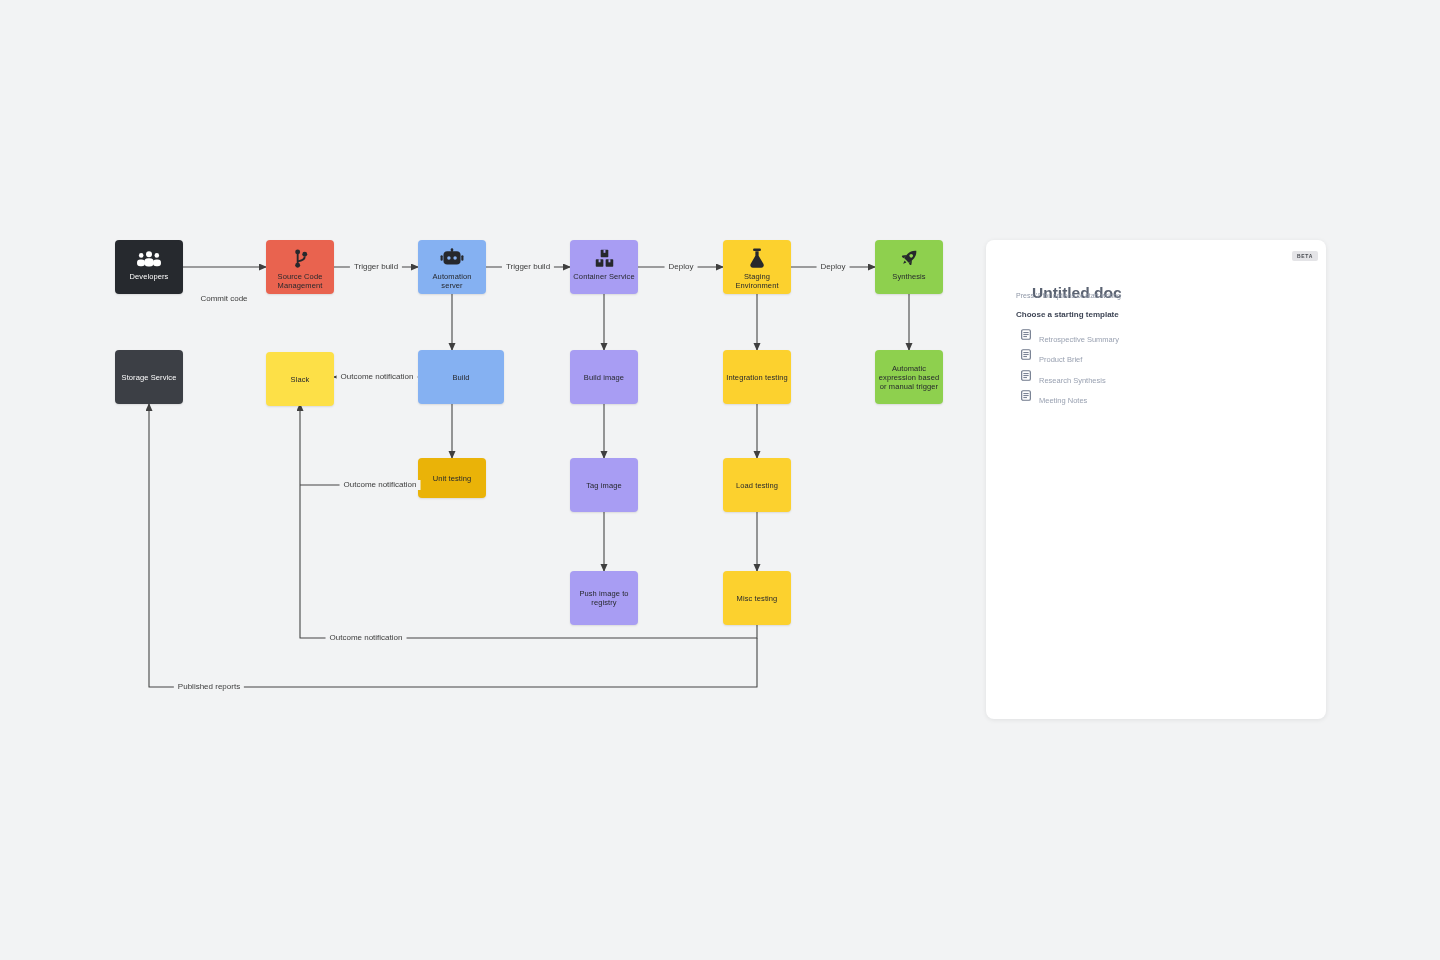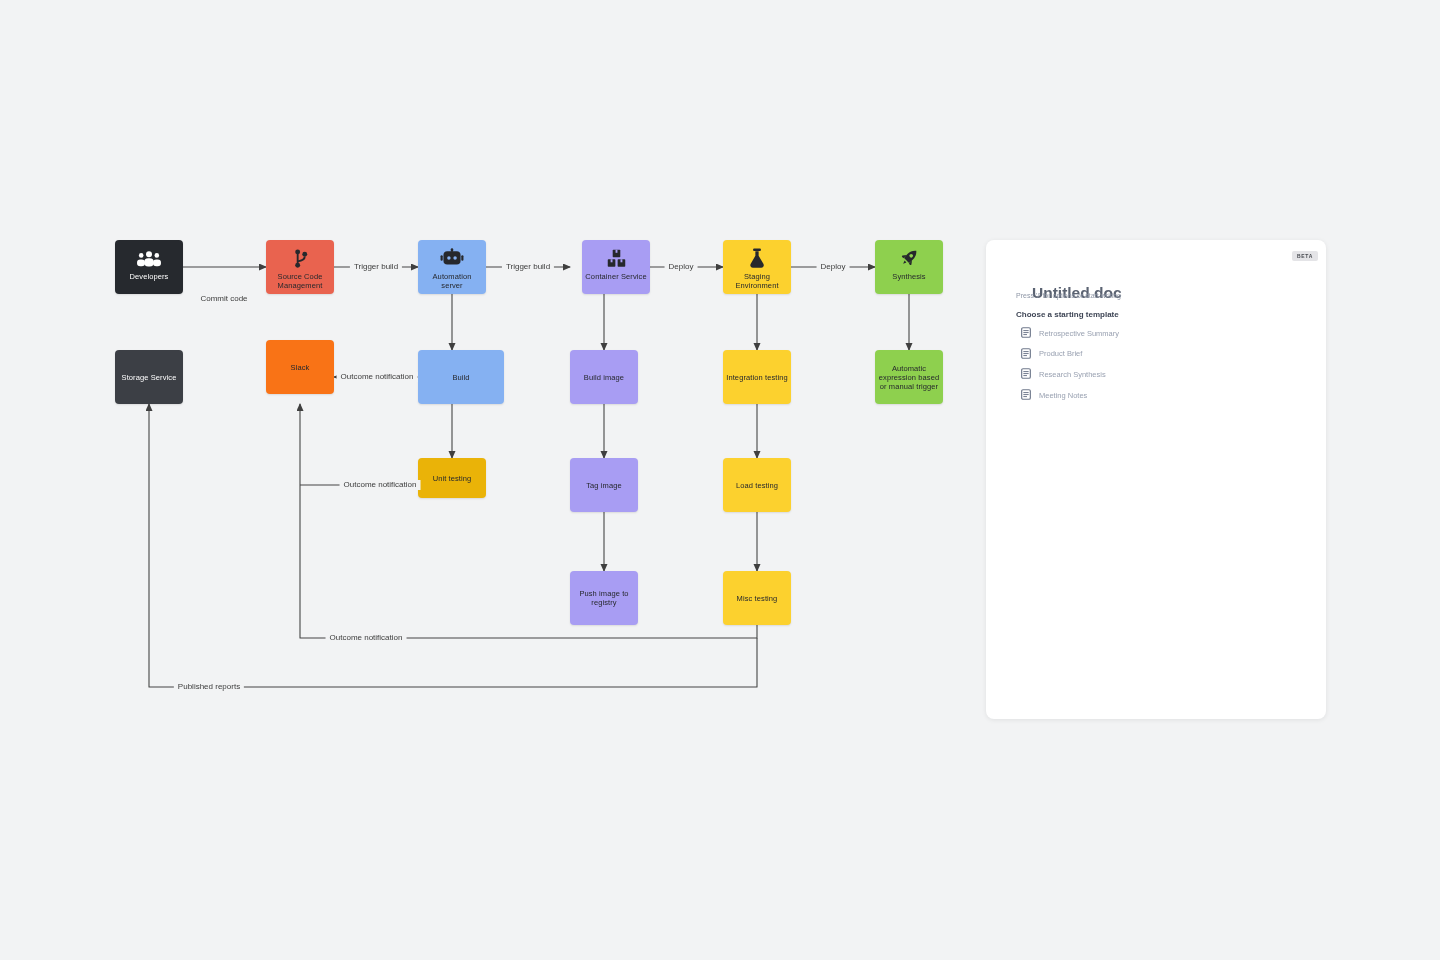--- a/index.html
+++ b/index.html
@@ -19,21 +19,21 @@
         background:#f2f3f4;padding:1px 4px;white-space:nowrap;line-height:1;}
   .doc-panel{position:absolute;left:986px;top:240px;width:340px;height:479px;background:#ffffff;
         border-radius:8px;box-shadow:0 1px 5px rgba(0,0,0,.08);}
   .beta{position:absolute;top:11px;right:8px;background:#e4e4e7;color:#46494f;font-size:5px;
         font-weight:700;letter-spacing:.7px;padding:2.5px 5px;border-radius:2px;line-height:1;}
   .doc-title{position:absolute;left:30px;top:28px;margin:16px;font-size:15.5px;font-weight:600;
         color:#5b6372;line-height:1.2;}
   .doc-hint{position:absolute;left:30px;top:52px;font-size:7px;color:#8e96a6;}
   .doc-section{position:absolute;left:30px;top:70px;font-size:8px;font-weight:700;color:#3e4555;}
   #template-list{position:absolute;left:35px;top:83px;}
-  .tpl{display:flex;align-items:center;gap:8px;height:20.6px;cursor:pointer;color:#70798c;}
+  .tpl{display:flex;align-items:flex-end;gap:8px;height:20.6px;cursor:pointer;color:#70798c;}
   .tpl-label{font-size:7.5px;color:#99a1b1;}
 </style>
 </head>
 <body>
 
 <div class="canvas">
   <svg id="edges-svg" xmlns="http://www.w3.org/2000/svg">
     <defs>
       <marker id="arrowhead" markerWidth="9" markerHeight="8" refX="7" refY="3.5" orient="auto" markerUnits="userSpaceOnUse">
         <path d="M0,0 L8,3.5 L0,7 Z" fill="#3f3f3f"></path>
@@ -99,21 +99,21 @@
               <rect x="3.6" y="3.6" width="18.8" height="14.6" rx="4.2"></rect>
               <rect x="0.4" y="8" width="2.4" height="6" rx="1.2"></rect>
               <rect x="23.2" y="8" width="2.4" height="6" rx="1.2"></rect>
             </g>
             <circle cx="9.6" cy="10.9" r="1.9" fill="#85b1f2"></circle>
             <circle cx="16.4" cy="10.9" r="1.9" fill="#85b1f2"></circle>
           </svg>
         </span>
         <div class="node-label">Automation server</div>
       </div>
-      <div class="node has-icon" style="left: 570px; top: 240px; width: 68px; height: 54px; background: rgb(168, 157, 243); color: rgb(38, 40, 45); margin-left: 12px;">
+      <div class="node has-icon" style="left: 570px; top: 240px; width: 68px; height: 54px; background: rgb(168, 157, 243); color: rgb(38, 40, 45);">
         <span class="node-icon">
           <svg width="19" height="19" viewBox="0 0 20 20">
             <g fill="#26282c">
               <rect x="6" y="0.8" width="8" height="8" rx="0.8"></rect>
               <rect x="0.8" y="10.8" width="8" height="8" rx="0.8"></rect>
               <rect x="11.2" y="10.8" width="8" height="8" rx="0.8"></rect>
             </g>
             <g fill="#a89df3">
               <rect x="9" y="0.8" width="2" height="3.2"></rect>
               <rect x="3.8" y="10.8" width="2" height="3.2"></rect>
@@ -144,21 +144,21 @@
               <path d="M10.6,17.4 h2.8 l-1.4,3.6 z"></path>
               <circle cx="12" cy="8.6" r="1.9" fill="#8ed04e"></circle>
             </g>
           </svg>
         </span>
         <div class="node-label">Synthesis</div>
       </div>
       <div class="node" style="left: 115px; top: 350px; width: 68px; height: 54px; background: rgb(60, 63, 69); color: rgb(255, 255, 255);">
         <div class="node-label">Storage Service</div>
       </div>
-      <div class="node" style="left: 266px; top: 340px; width: 68px; height: 54px; background: #f97316; color: rgb(38, 40, 45);">
+      <div class="node" style="left: 266px; top: 352px; width: 68px; height: 54px; background: #fde047; color: rgb(38, 40, 45);">
         <div class="node-label">Slack</div>
       </div>
       <div class="node" style="left: 418px; top: 350px; width: 86px; height: 54px; background: rgb(133, 177, 242); color: rgb(38, 40, 45);">
         <div class="node-label">Build</div>
       </div>
       <div class="node" style="left: 570px; top: 350px; width: 68px; height: 54px; background: rgb(168, 157, 243); color: rgb(38, 40, 45);">
         <div class="node-label">Build image</div>
       </div>
       <div class="node" style="left: 723px; top: 350px; width: 68px; height: 54px; background: rgb(252, 209, 46); color: rgb(38, 40, 45);">
         <div class="node-label">Integration testing</div>

